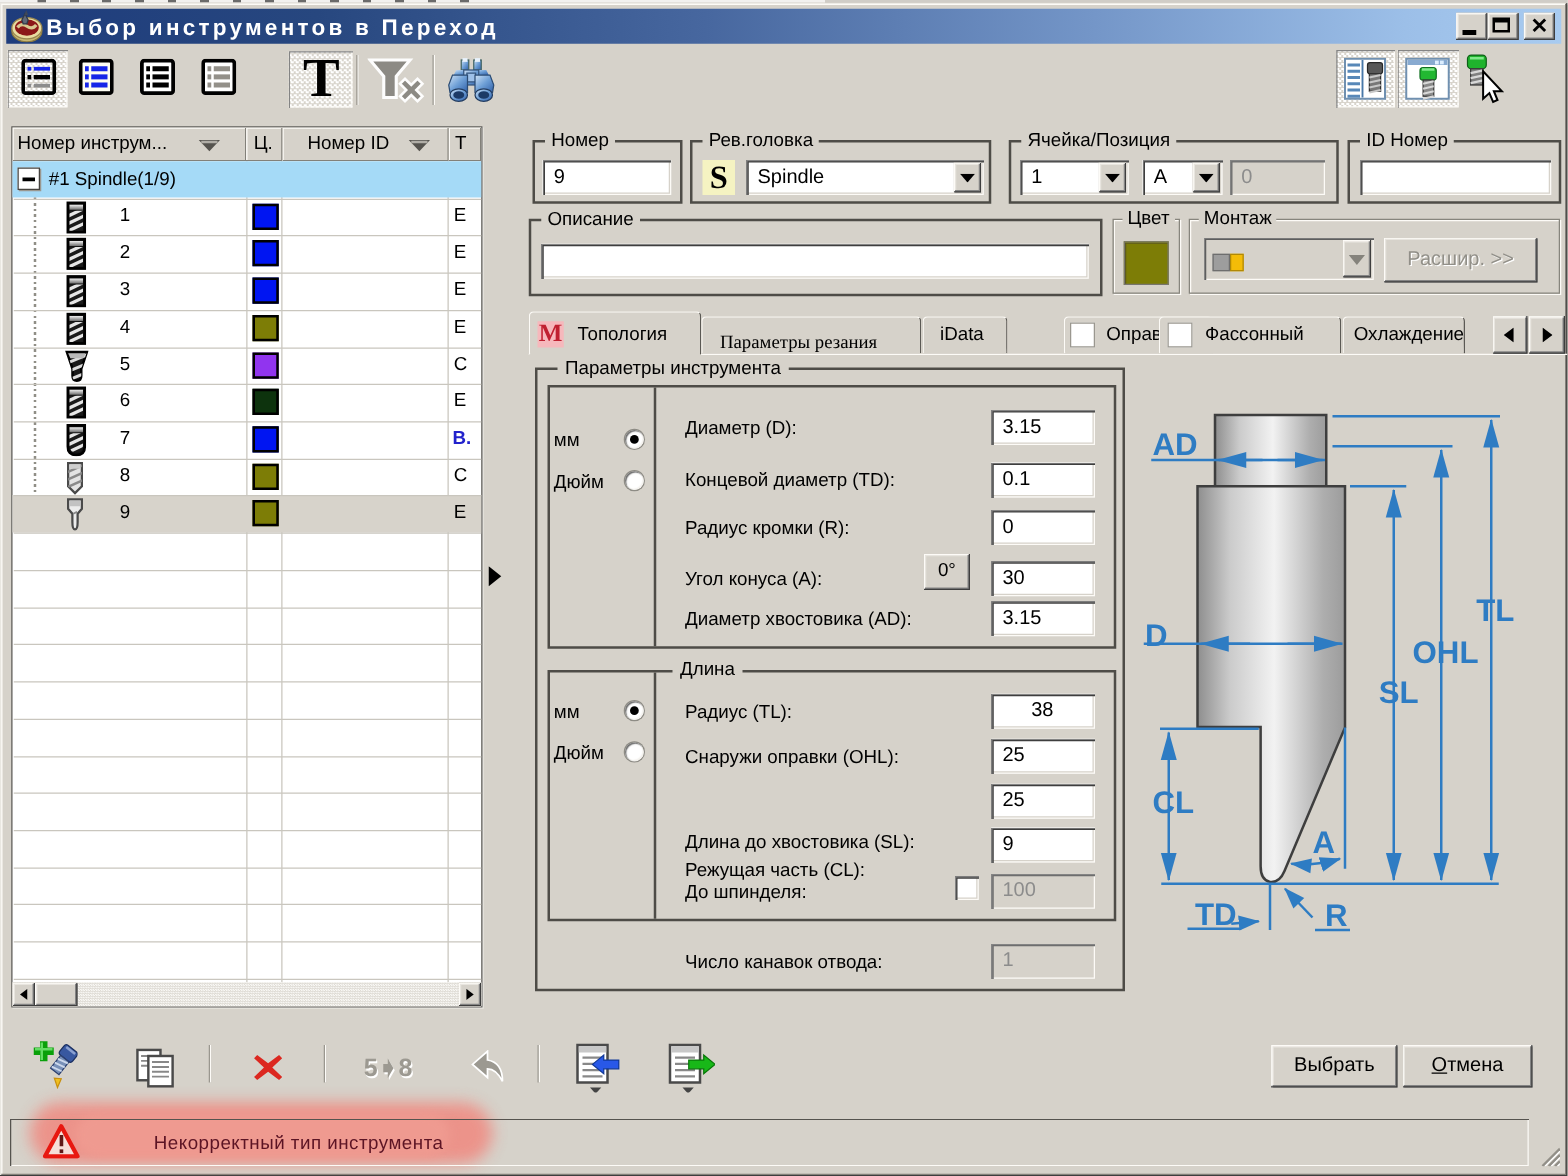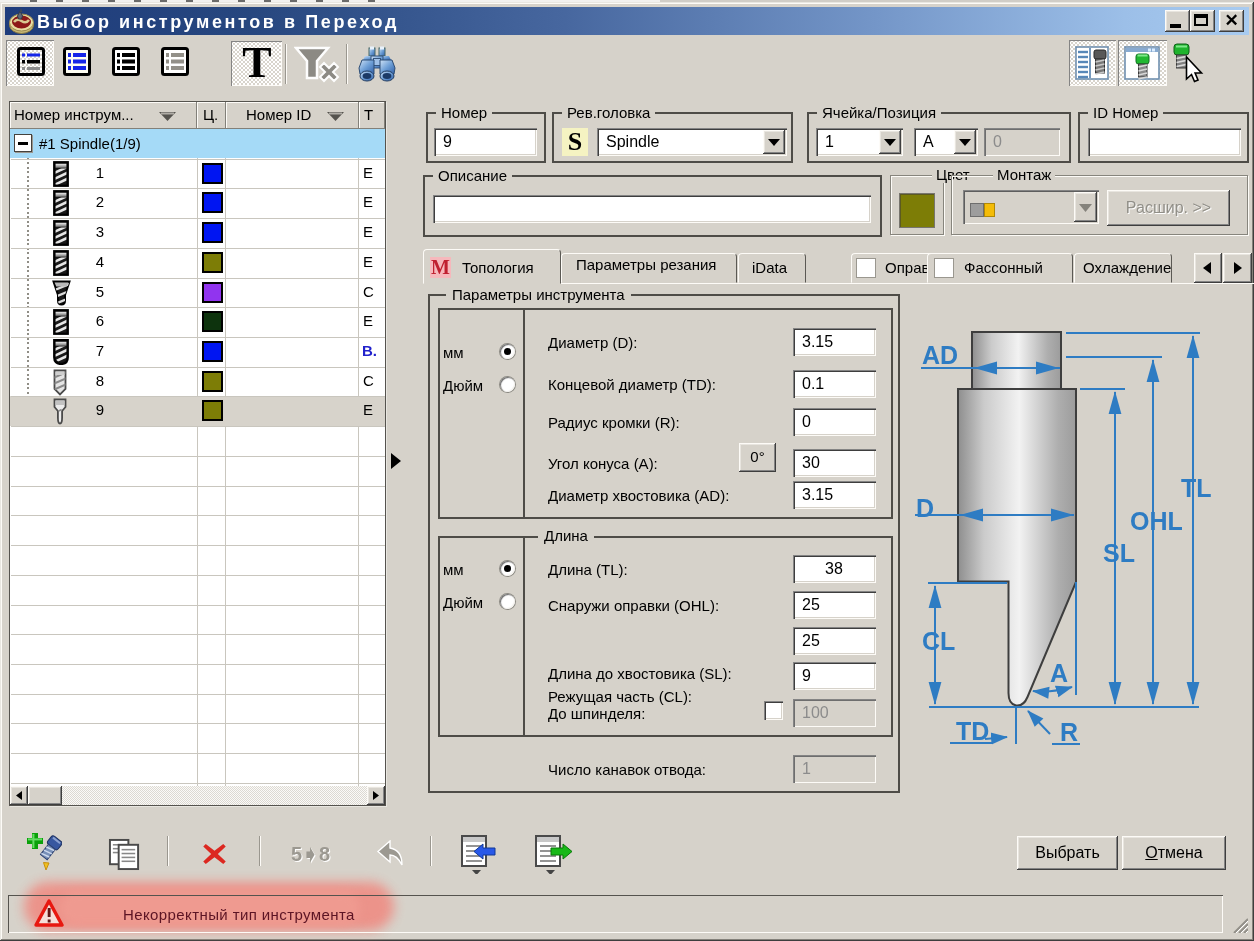--- a/index.html
+++ b/index.html
@@ -7,21 +7,21 @@
 .abs{position:absolute;}
 .dith{background-image:repeating-conic-gradient(#ffffff 0% 25%, #d8d4cc 0% 50%);background-size:4px 4px;}
 .sunk{background:#fff;box-shadow:inset 1px 1px 0 #848484,inset 2px 2px 0 #3e3e3e,inset -1px -1px 0 #fdfbf7,inset -2px -2px 0 #d6d2ca;}
 .fld{background:#fff;box-shadow:inset 1px 1px 0 #848484,inset 2px 2px 0 #3e3e3e,inset -1px -1px 0 #fdfbf7,inset -2px -2px 0 #d6d2ca;font-size:16px;padding-left:9px;color:#000;}
 .fldd{background:#d6d2ca;box-shadow:inset 1px 1px 0 #848484,inset 2px 2px 0 #6e6e6e,inset -1px -1px 0 #fdfbf7;font-size:16px;padding-left:9px;color:#8c8c8c;}
 .rais{background:#d6d2ca;box-shadow:inset -1px -1px 0 #3e3e3e,inset 1px 1px 0 #fdfbf7,inset -2px -2px 0 #848484,inset 2px 2px 0 #e8e5df;}
 .press{box-shadow:inset 1px 1px 0 #848484,inset -1px -1px 0 #fdfbf7;}
 .grpD{border:2px solid #4e4c47;}
 .grpD>b{position:absolute;top:-10px;left:8px;background:#d6d2ca;padding:0 5px;font-weight:normal;font-size:15px;line-height:18px;white-space:nowrap;}
 .grpL{border:1px solid #87857d;box-shadow:inset 1px 1px 0 #fdfbf7, 1px 1px 0 #fdfbf7;}
-.grpL>b{position:absolute;top:-9px;left:7px;background:#d6d2ca;padding:0 4px;font-weight:normal;font-size:15px;line-height:16px;white-space:nowrap;margin-left:34px;}
+.grpL>b{position:absolute;top:-9px;left:7px;background:#d6d2ca;padding:0 4px;font-weight:normal;font-size:15px;line-height:16px;white-space:nowrap;}
 .lbl{font-size:15px;color:#000;white-space:nowrap;}
 .hdr{background:#d6d2ca;box-shadow:inset -1px -1px 0 #828079,inset 1px 1px 0 #fdfbf7;font-size:15px;}
 .gridv{background:#c9c6be;width:1px;}
 .gridh{background:#c9c6be;height:1px;}
 .radio{width:15px;height:15px;border-radius:50%;background:#fff;box-shadow:inset 1px 1px 1px #6a6a6a,inset -1px -1px 1px #f4f2ee, 0 0 0 1px #8e8c85;}
 .sep{width:2px;background:#9a978f;border-right:1px solid #fdfbf7;}
 </style></head>
 <body>
 
 <div class="abs" style="left:0;top:0;width:1254px;height:3px;background:#f2f1ef;"></div>
@@ -465,21 +465,21 @@
 <div class="abs" style="left:984px;top:203px;width:11px;height:14px;background:#f4bc08;border:1px solid #b08806;"></div>
 <div class="abs rais" style="left:1074px;top:192px;width:23px;height:30px;">
     <svg class="abs" style="left:5px;top:12px" width="13" height="8">
       <path d="M0 0 h13 l-6.5 8z" fill="#85837c"></path>
     </svg>
   </div>
 <div class="abs rais" style="left:1107px;top:190px;width:123px;height:36px;font-size:16px;text-align:center;line-height:35px;color:#918f88;text-shadow:1px 1px 0 #fff;">Расшир. &gt;&gt;</div>
 
 <div class="abs" style="left:423px;top:283px;width:831px;height:1px;background:#fdfbf7;"></div>
 <div class="abs" style="left:561px;top:253px;width:176px;height:30px;background:#d6d2ca;border:1px solid;border-color:#fdfbf7 #5b5954 transparent #fdfbf7;border-radius:4px 4px 0 0;">
-    <span class="lbl abs" style="left:14px;top:2px;">Параметры резания</span>
+    <span class="lbl abs" style="left:14px;top:12px;font-family:Liberation Serif, serif;">Параметры резания</span>
   </div>
 <div class="abs" style="left:738px;top:253px;width:68px;height:30px;background:#d6d2ca;border:1px solid;border-color:#fdfbf7 #5b5954 transparent #fdfbf7;border-radius:4px 4px 0 0;">
     <span class="lbl abs" style="left:13px;top:5px;">iData</span>
   </div>
 <div class="abs" style="left:807px;top:253px;width:119px;height:30px;background:#d6d2ca;border:1px solid;border-color:#fdfbf7 #5b5954 transparent #fdfbf7;border-radius:4px 4px 0 0;margin-left:44px;">
     <div class="abs" style="left:4px;top:4px;width:20px;height:20px;background:#fff;border:1px solid #9a978f;"></div>
     <span class="lbl abs" style="left:33px;top:5px;">Оправка</span>
   </div>
 <div class="abs" style="left:927px;top:253px;width:146px;height:30px;background:#d6d2ca;border:1px solid;border-color:#fdfbf7 #5b5954 transparent #fdfbf7;border-radius:4px 4px 0 0;">
     <div class="abs" style="left:6px;top:4px;width:20px;height:20px;background:#fff;border:1px solid #9a978f;"></div>
@@ -529,21 +529,21 @@
 
 <div class="abs" style="left:438px;top:536px;width:455px;height:201px;border:2px solid #4e4c47;"></div>
 <div class="abs" style="left:523px;top:538px;width:2px;height:197px;background:#4e4c47;"></div>
 <div class="abs lbl" style="left:538px;top:527px;background:#d6d2ca;padding:0 6px;">Длина</div>
 <div class="abs lbl" style="left:443px;top:561px;">мм</div>
 <div class="abs radio" style="left:500px;top:561px;">
     <div class="abs" style="left:4px;top:4px;width:7px;height:7px;border-radius:50%;background:#000;"></div>
   </div>
 <div class="abs lbl" style="left:443px;top:594px;">Дюйм</div>
 <div class="abs radio" style="left:500px;top:594px;"></div>
-<div class="abs lbl" style="left:548px;top:561px;">Длина (TL):</div>
+<div class="abs lbl" style="left:548px;top:561px;">Радиус (TL):</div>
 <div class="abs fld" style="left:793px;top:555px;width:83px;height:28px;line-height:27px;padding-left:32px;">38</div>
 <div class="abs lbl" style="left:548px;top:597px;">Снаружи оправки (OHL):</div>
 <div class="abs fld" style="left:793px;top:591px;width:83px;height:28px;line-height:27px;">25</div>
 <div class="abs lbl" style="left:548px;top:665px;">Длина до хвостовика (SL):</div>
 <div class="abs fld" style="left:793px;top:627px;width:83px;height:28px;line-height:27px;">25</div>
 <div class="abs lbl" style="left:548px;top:668px;margin-top:20px;">Режущая часть (CL):</div>
 <div class="abs fld" style="left:793px;top:662px;width:83px;height:28px;line-height:27px;">9</div>
 <div class="abs lbl" style="left:548px;top:705px;">До шпинделя:</div>
 <div class="abs sunk" style="left:764px;top:701px;width:19px;height:19px;"></div>
 <div class="abs fldd" style="left:793px;top:699px;width:83px;height:28px;line-height:27px;">100</div>

